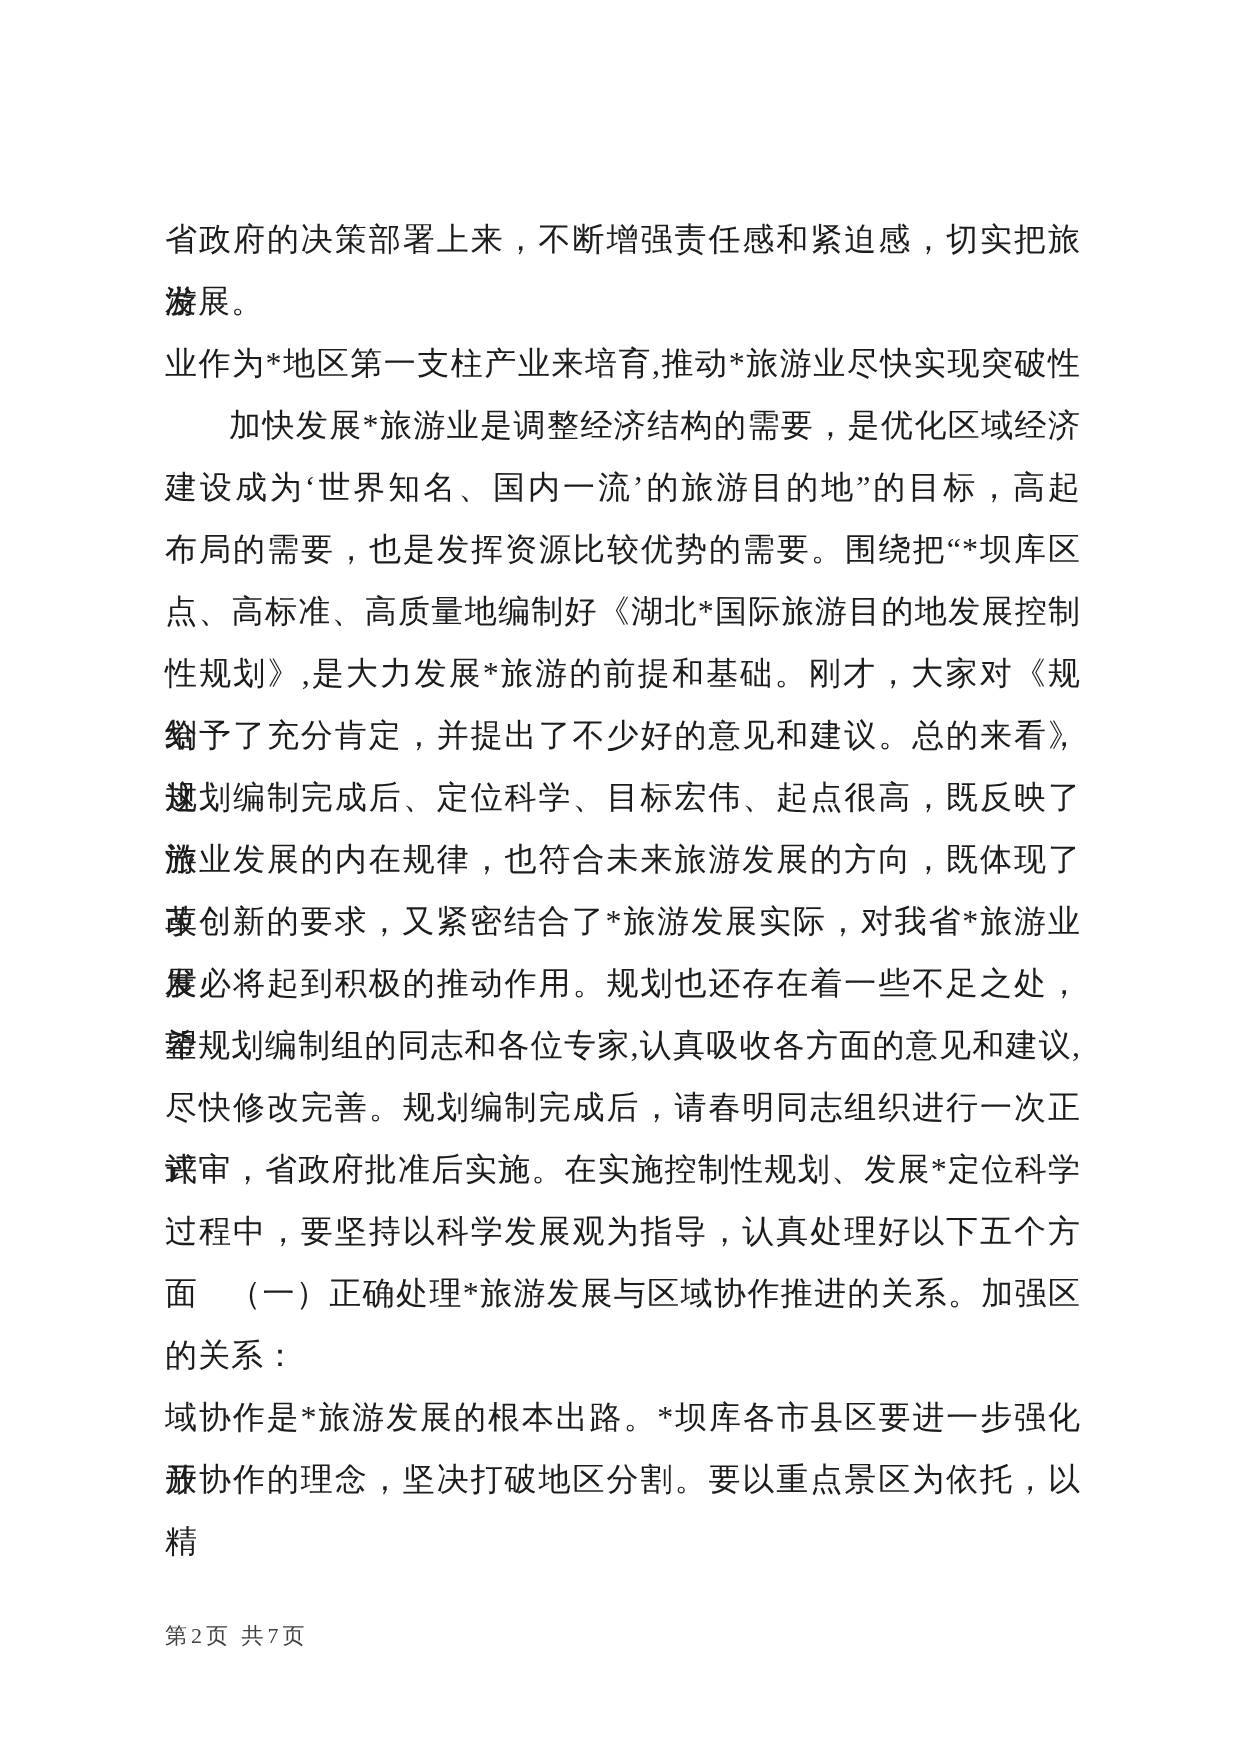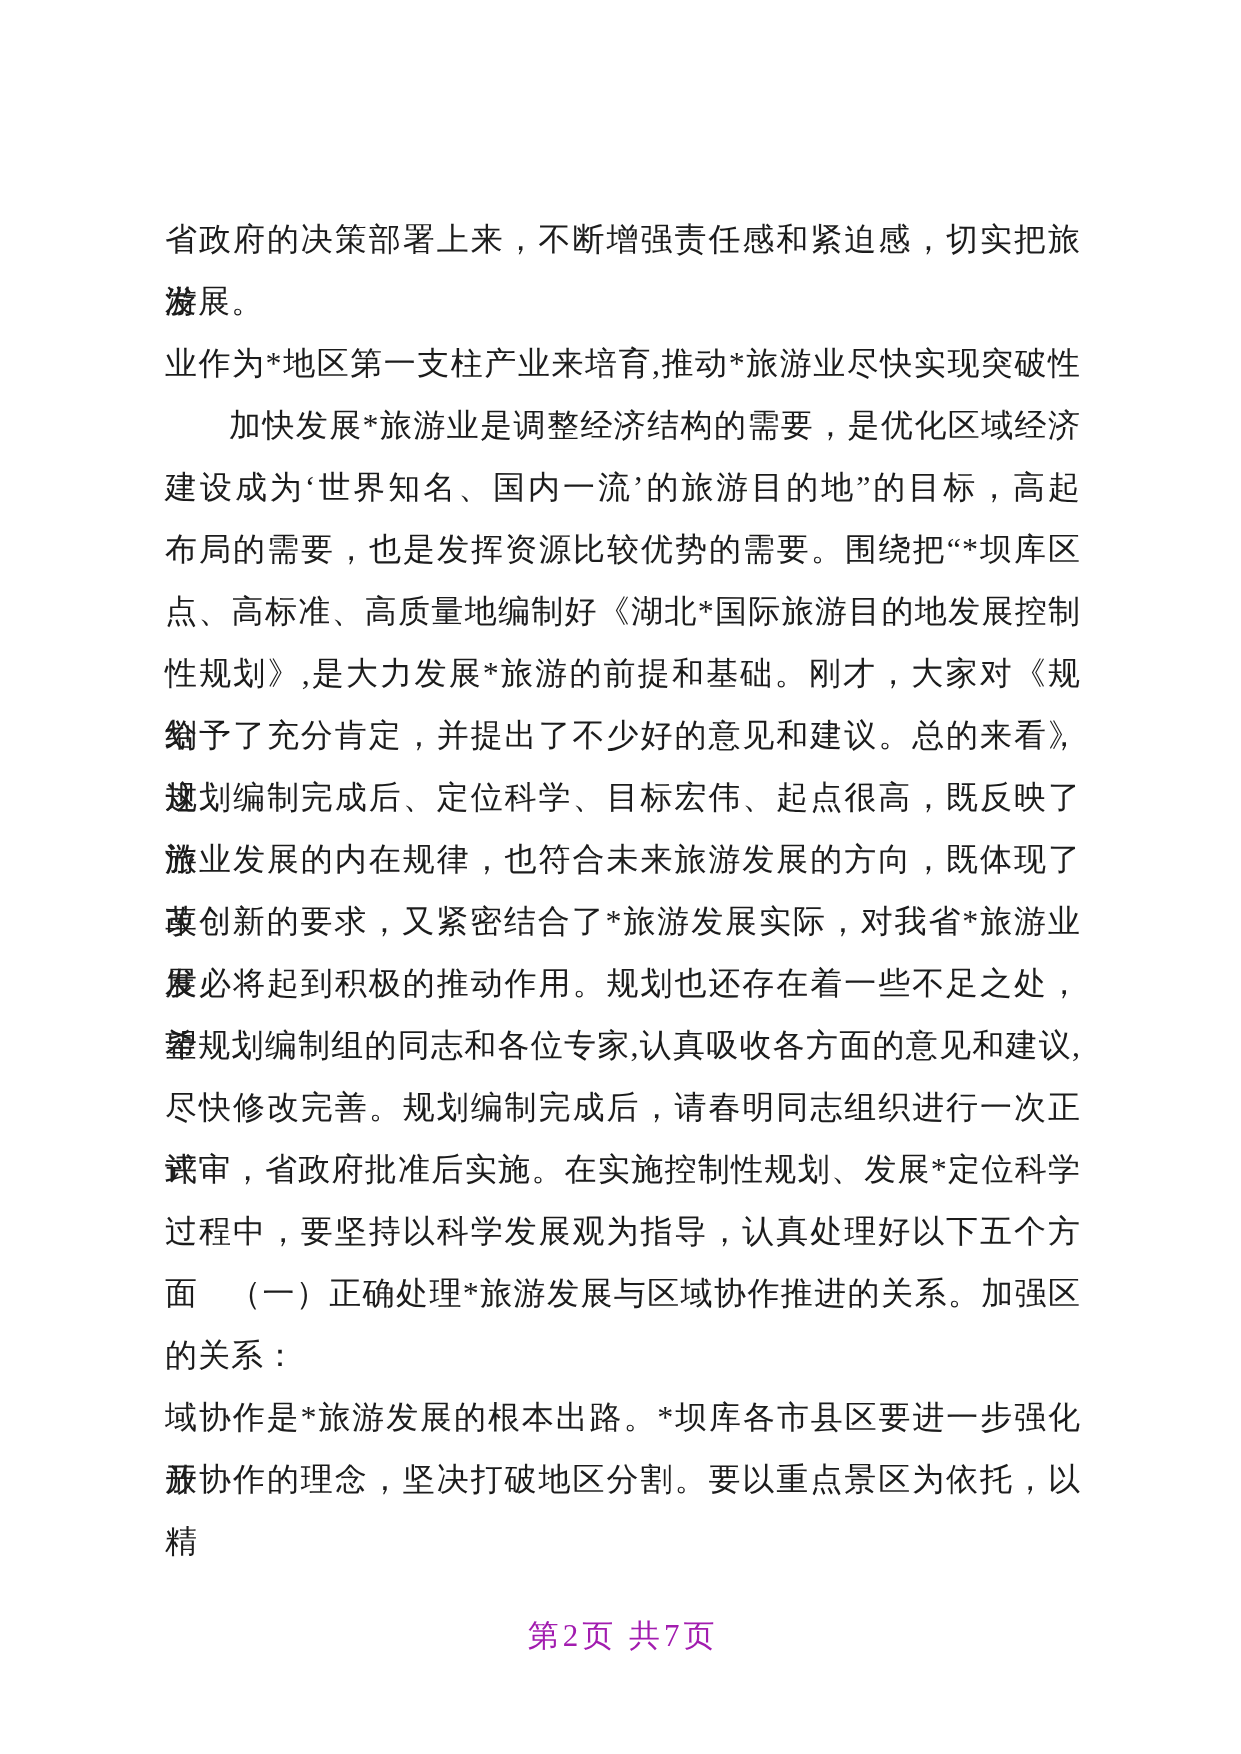--- a/index.html
+++ b/index.html
@@ -47,25 +47,24 @@
     text-indent: 2em;
   }
   .short {
     text-align: left;
   }
   .footer {
     position: absolute;
     left: 165px;
     top: 1616px;
     width: 916px;
-    text-align: center;
-    font-size: 31px;
+    font-size: 22px;
     line-height: 40px;
     letter-spacing: 4px;
-    color: #a21caf;
+    color: #404040;
   }
 </style>
 </head>
 <body>
 
 <div class="page">
 
   <div class="text-block">
     <div class="line fill">省政府的决策部署上来，不断增强责任感和紧迫感，切实把旅游</div>
     <div class="line short">发展。</div>

